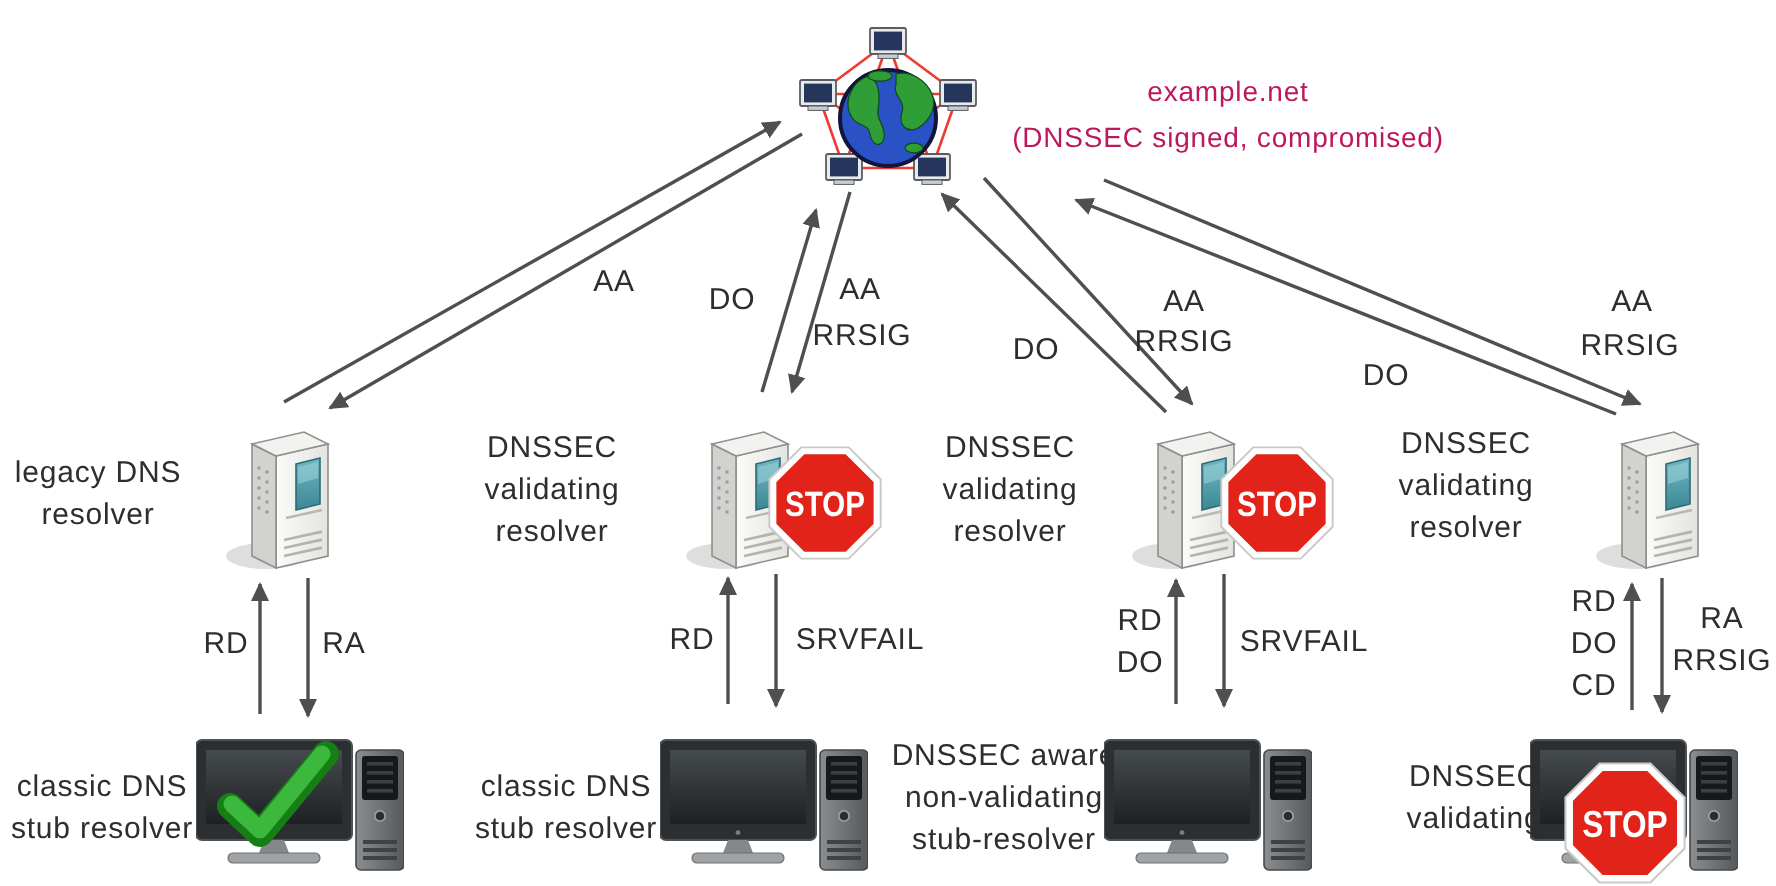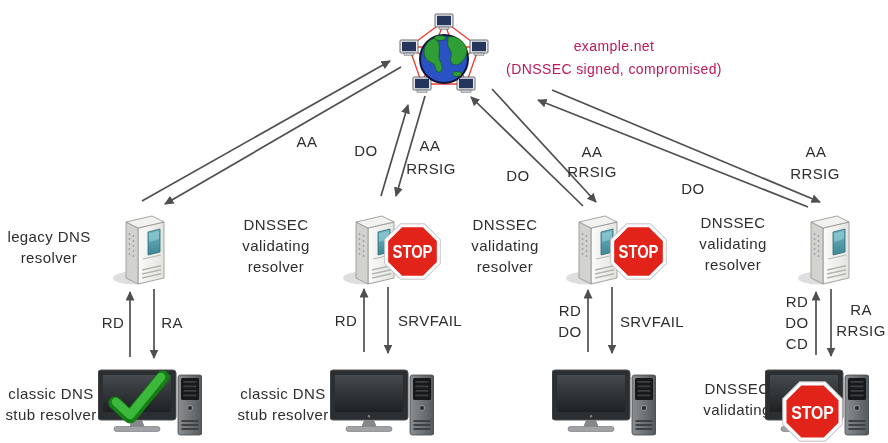--- a/index.html
+++ b/index.html
@@ -229,20 +229,25 @@
   </div>
 
   <div class="lbl lines txt" style="left:51px;top:404px">
     <div>classic DNS</div>
     <div>stub resolver</div>
   </div>
   <div class="lbl lines txt" style="left:283px;top:404px">
     <div>classic DNS</div>
     <div>stub resolver</div>
   </div>
+  <div class="lbl lines txt" style="left:502px;top:399px">
+    <div>DNSSEC aware</div>
+    <div>non-validating</div>
+    <div>stub-resolver</div>
+  </div>
   <div class="lbl lines txt" style="left:737px;top:399px">
     <div>DNSSEC</div>
     <div>validating</div>
   </div>
 
   <div class="lbl txt" style="left:307px;top:141px">AA</div>
 
   <div class="lbl txt" style="left:366px;top:150px">DO</div>
   <div class="lbl txt" style="left:430px;top:145px">AA</div>
   <div class="lbl txt" style="left:431px;top:168px">RRSIG</div>

